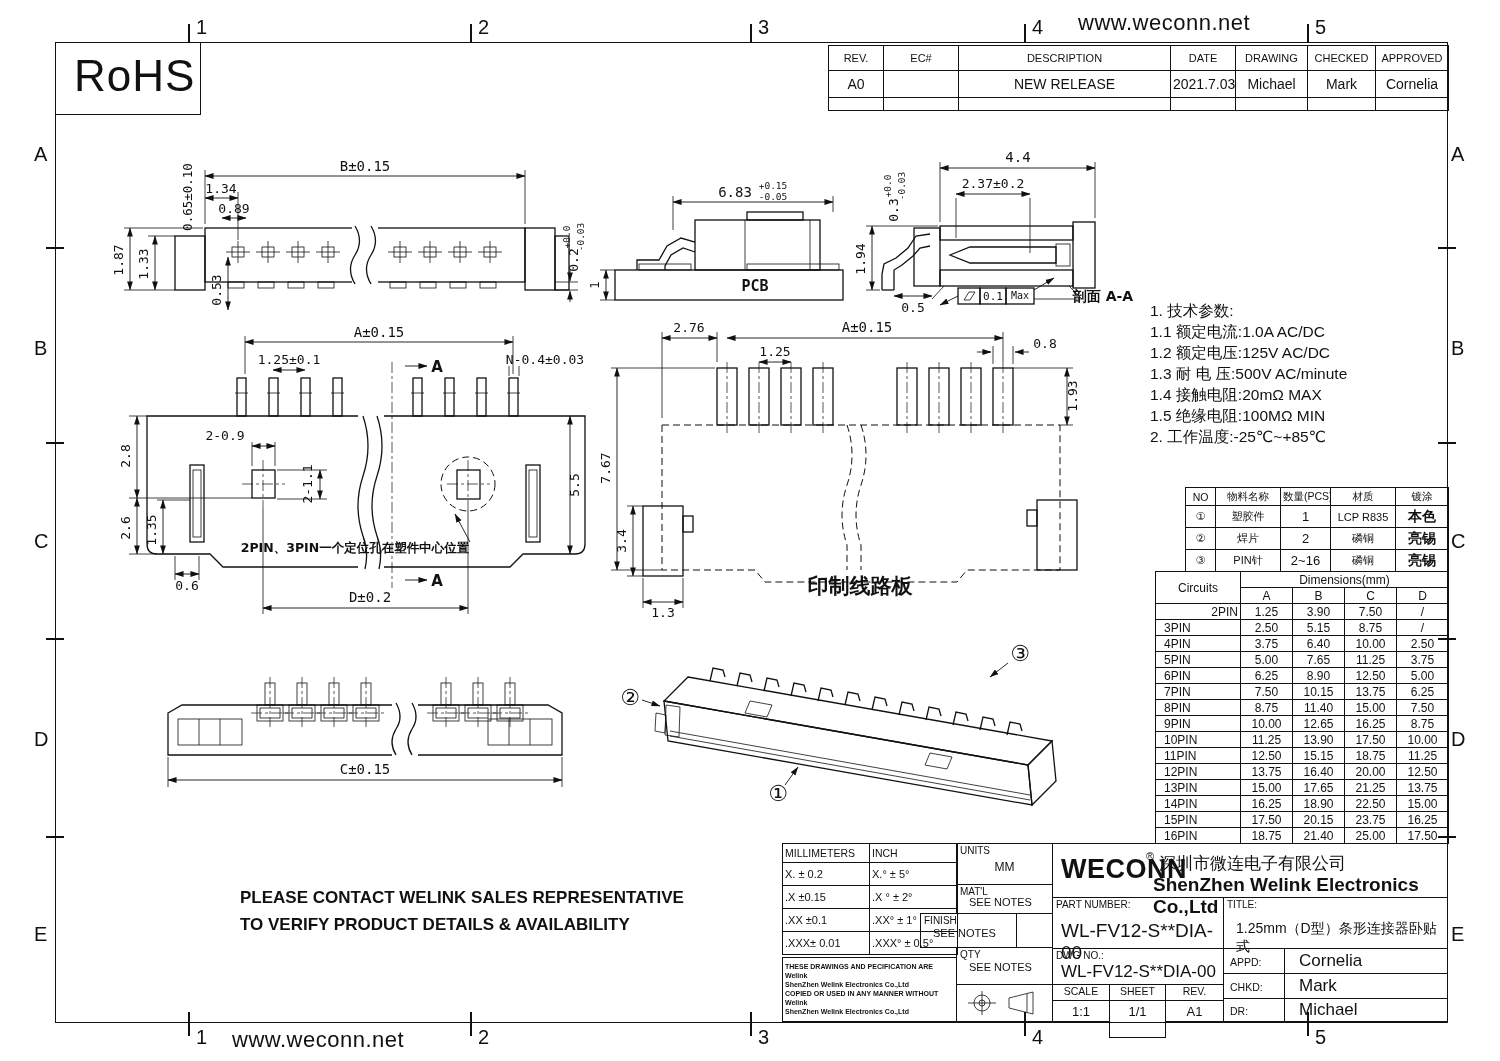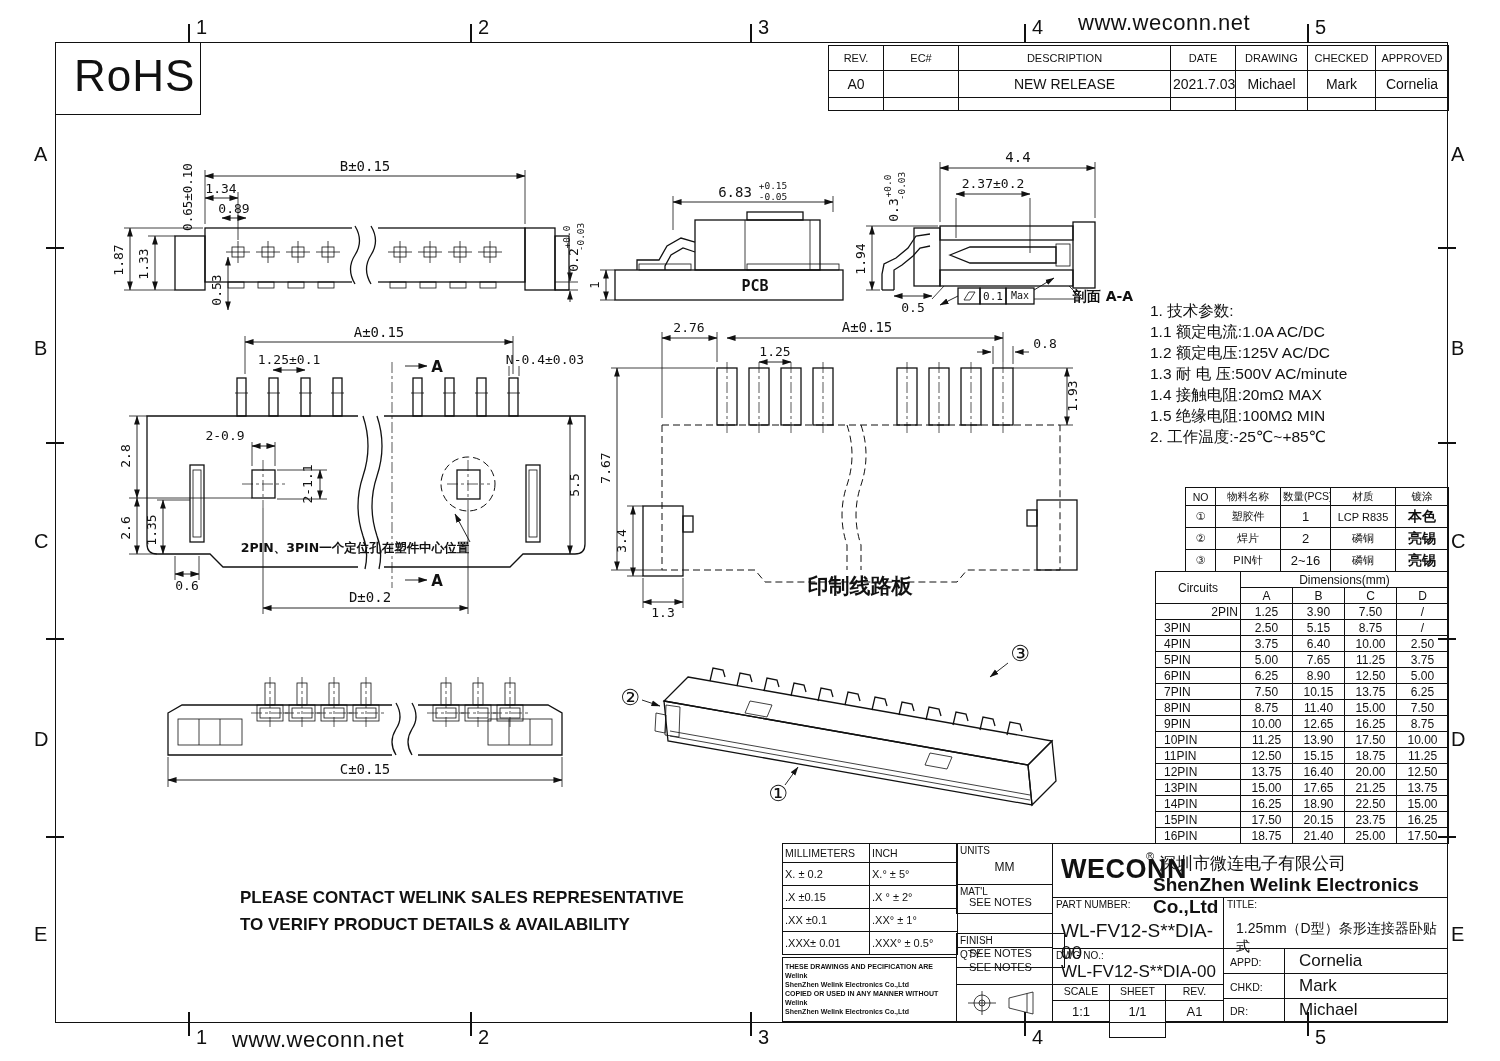--- a/index.html
+++ b/index.html
@@ -385,21 +385,21 @@
   </div>
 
   <div class="cellbox" style="left:956px;top:843px;width:97px;height:42px;">
     <span class="lab">UNITS</span>
     <div style="text-align:center;margin-top:16px;font-size:12px;">MM</div>
   </div>
   <div class="cellbox" style="left:956px;top:884px;width:97px;height:30px;">
     <span class="lab">MAT'L</span>
     <div style="margin:11px 0 0 12px;font-size:11px;">SEE NOTES</div>
   </div>
-  <div class="cellbox" style="left:956px;top:913px;width:109px;height:35px;margin-top:20px;">
+  <div class="cellbox" style="left:920px;top:913px;width:97px;height:35px;">
     <span class="lab">FINISH</span>
     <div style="margin:13px 0 0 12px;font-size:11px;">SEE NOTES</div>
   </div>
   <div class="cellbox" style="left:956px;top:947px;width:97px;height:38px;">
     <span class="lab">QTY</span>
     <div style="margin:13px 0 0 12px;font-size:11px;">SEE NOTES</div>
   </div>
   <div class="cellbox" style="left:956px;top:984px;width:97px;height:38px;">
     <svg width="95" height="36">
       <circle cx="25" cy="18" r="8" class="thin"></circle>

